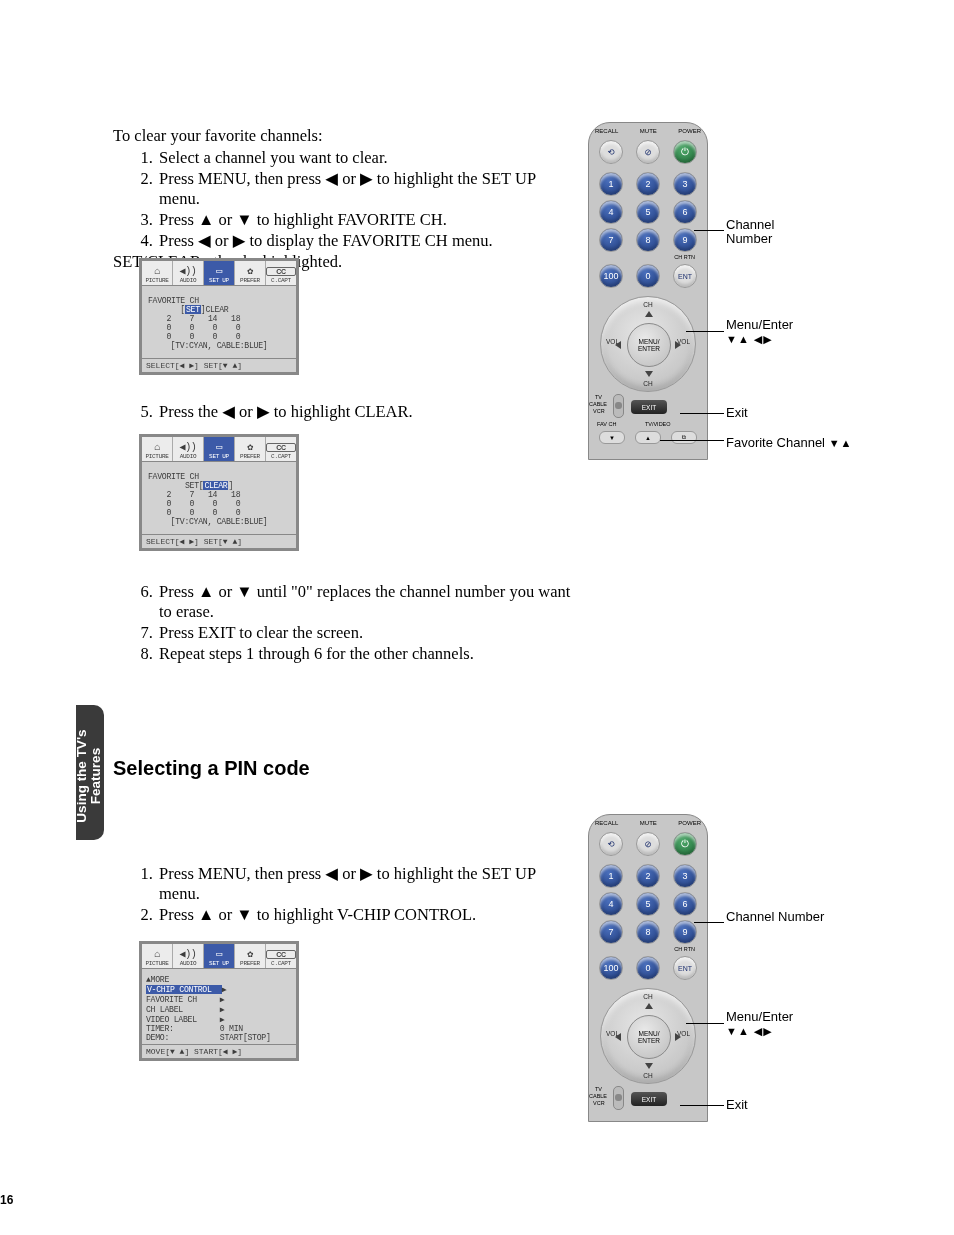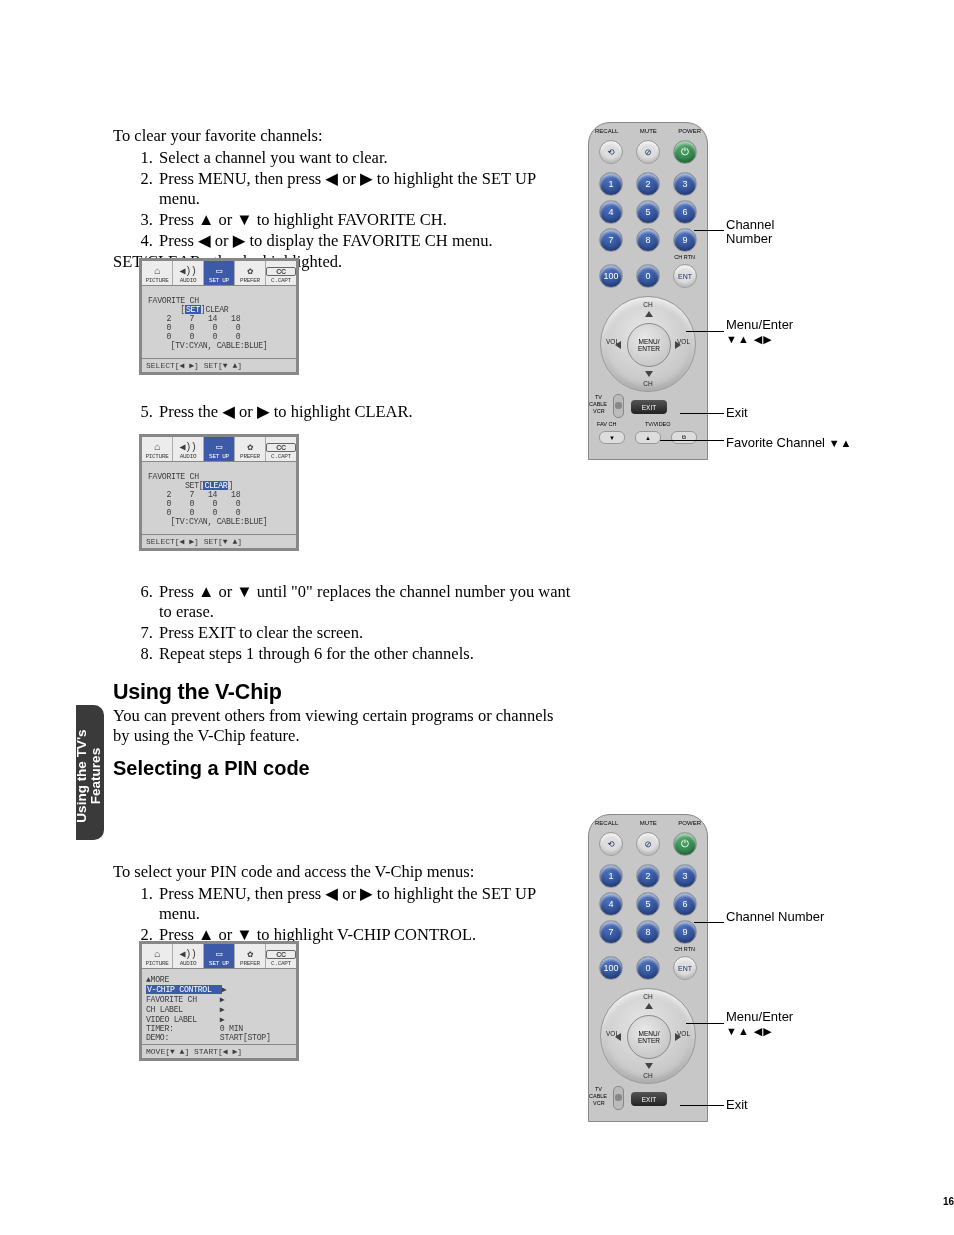--- a/index.html
+++ b/index.html
@@ -304,24 +304,24 @@
   .arrow-sym {
     font-family: Arial, sans-serif;
     font-size: 11px;
     letter-spacing: 1px;
   }
 
   .page-num {
     position: absolute;
     left: 0; right: 0;
     bottom: 28px;
-    text-align: right;
+    text-align: left;
     font-family: Arial, sans-serif;
     font-weight: bold;
-    font-size: 10px;
+    font-size: 12px;
   }
 </style>
 </head>
 <body>
 
 <div class="page">
 
   <div class="side-tab">
     <div class="side-tab-text">Using the TV's Features</div>
   </div>
@@ -412,29 +412,24 @@
   </div>
 
   <div class="col" style="top:580px;">
     <ol class="steps" start="6">
       <li>Press ▲ or ▼ until "0" replaces the channel number you want to erase.</li>
       <li>Press EXIT to clear the screen.</li>
       <li>Repeat steps 1 through 6 for the other channels.</li>
     </ol>
   </div>
 
-  <div class="col" style="top:682px;">
-    <h2 class="vchip">Using the V-Chip</h2>
-    <p>You can prevent others from viewing certain programs or channels by using the V-Chip feature.</p>
-  </div>
   <div class="col" style="top:758px;">
     <h3 class="sel">Selecting a PIN code</h3>
   </div>
   <div class="col" style="top:862px;">
-    <p>To select your PIN code and access the V-Chip menus:</p>
     <ol class="steps" start="1">
       <li>Press MENU, then press ◀ or ▶ to highlight the SET UP menu.</li>
       <li>Press ▲ or ▼ to highlight V-CHIP CONTROL.</li>
     </ol>
   </div>
 
   <div class="osd" style="top:941px;">
     <div class="tabs">
       <div class="tab">
           <span class="ticon">⌂</span>

